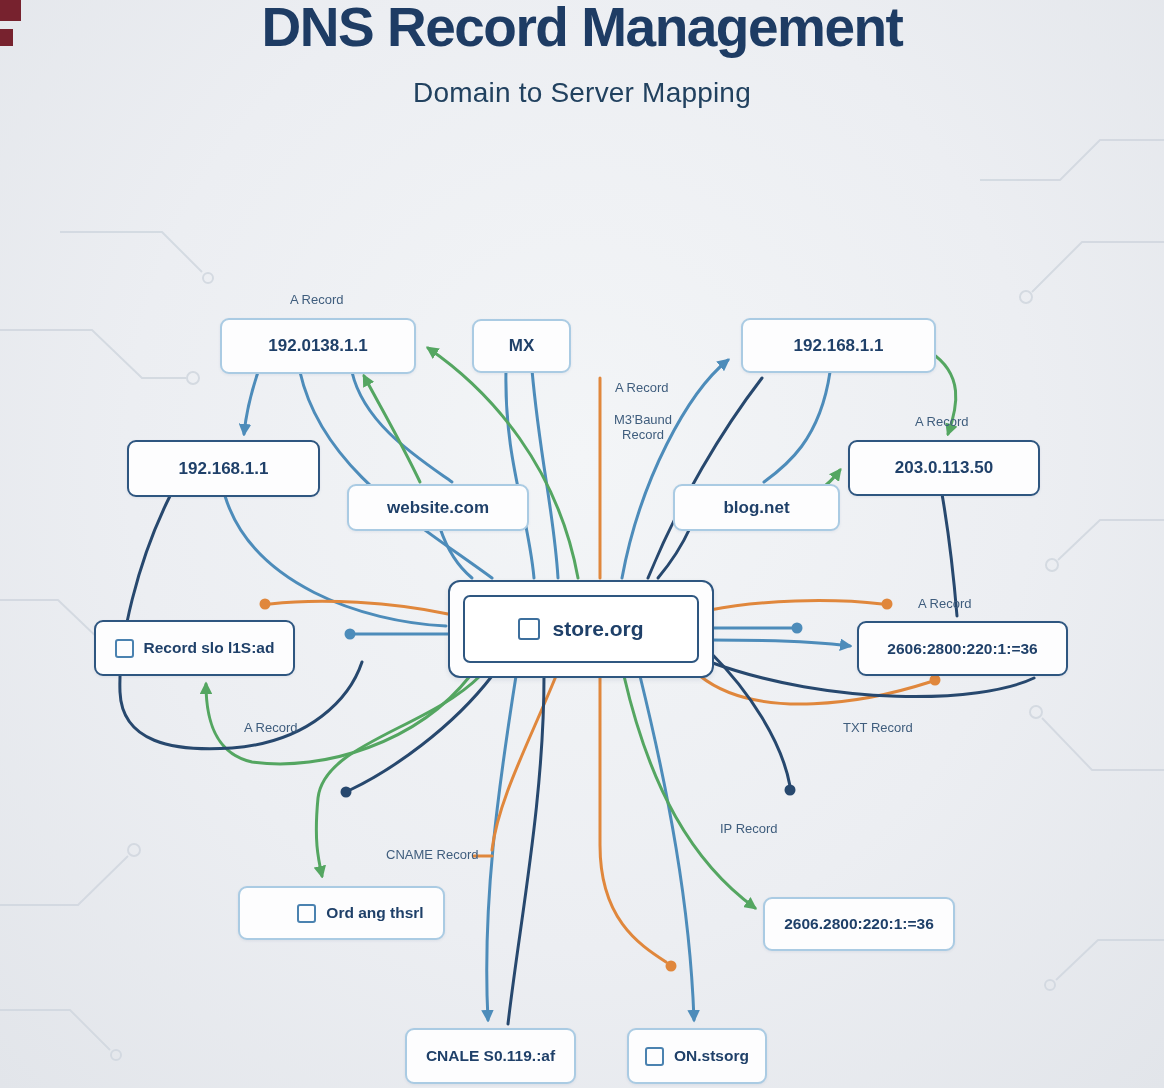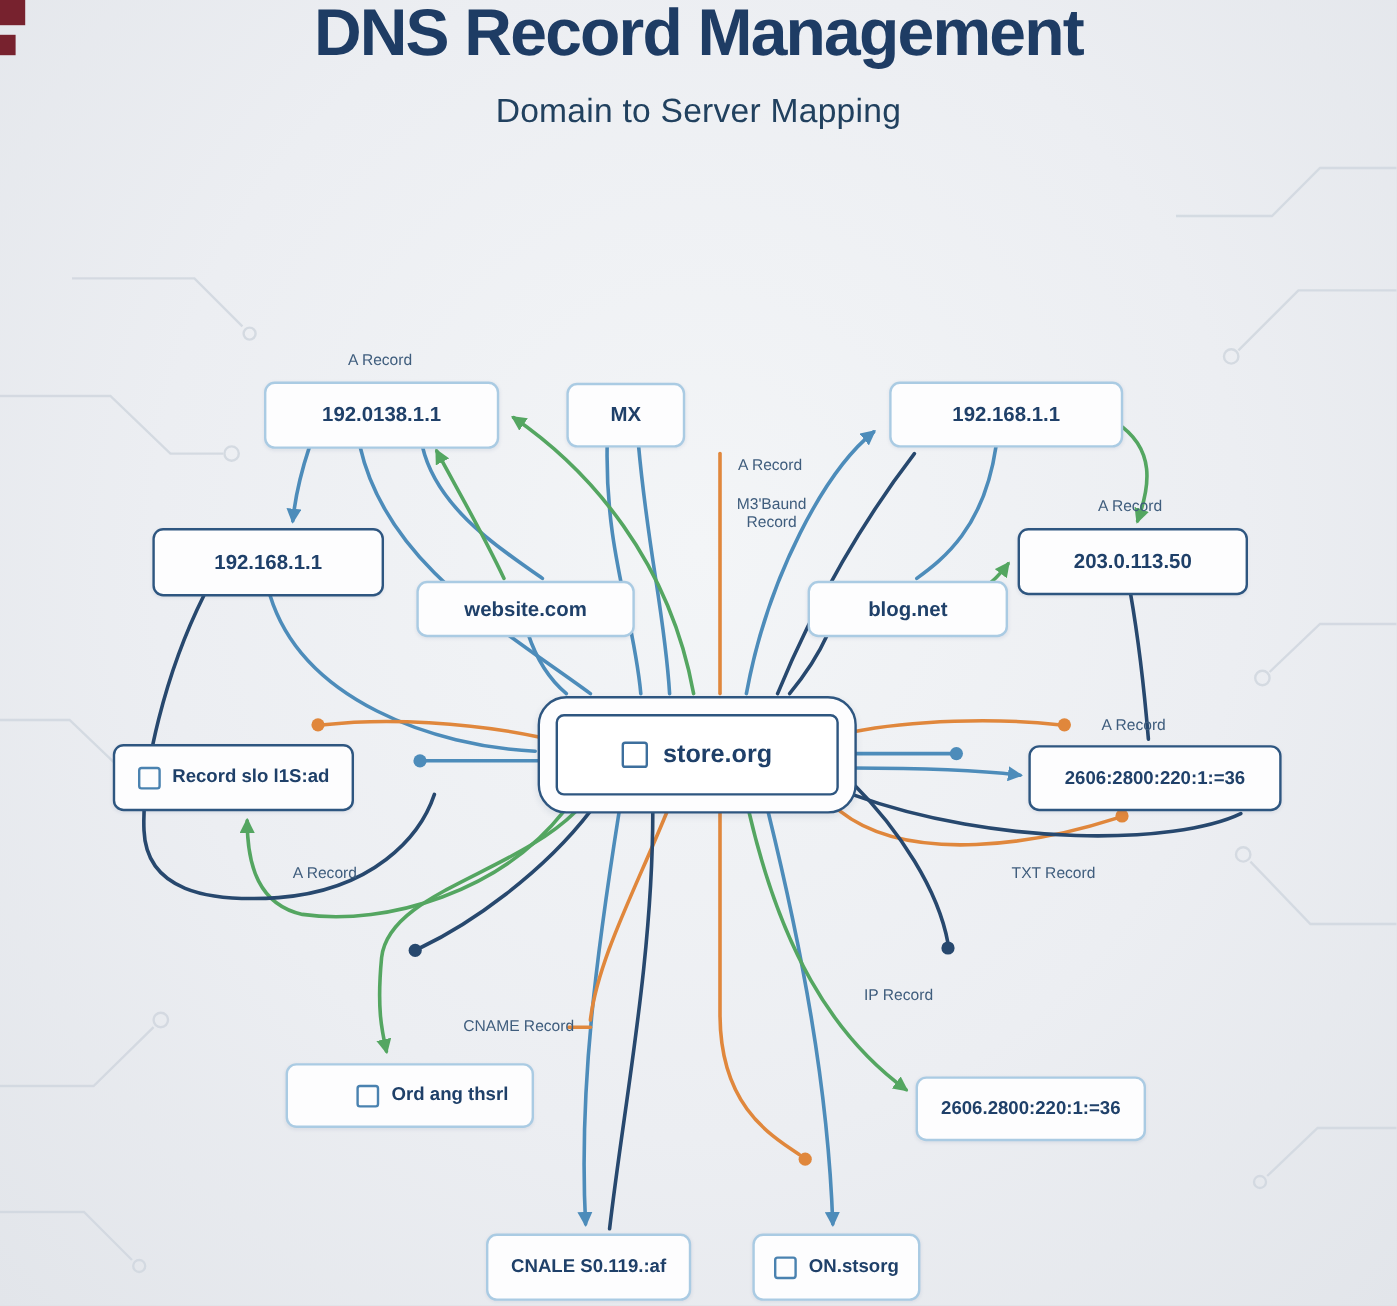--- a/index.html
+++ b/index.html
@@ -22,21 +22,21 @@
     color:#1f4069;font-weight:600;font-size:17px;
     box-shadow:0 1px 3px rgba(40,70,110,.08);
   }
   .node.dark{border-color:#2e5680;border-width:2.5px;}
   .node.small-text{font-size:15.5px;}
   .icon-square{
     width:15px;height:15px;border:2.2px solid #4a82b0;border-radius:3px;
     display:inline-block;flex:0 0 auto;background:transparent;
   }
   .hub{
-    position:absolute;z-index:4;background:#fdfdfe;border:2.5px solid #2e5680;border-radius:24px;
+    position:absolute;z-index:4;background:#fdfdfe;border:2.5px solid #2e5680;border-radius:12px;
     box-shadow:0 2px 5px rgba(40,70,110,.10);display:flex;
   }
   .hub-inner{
     flex:1;margin:13px;border:2px solid #2e5680;border-radius:7px;
     display:flex;align-items:center;justify-content:center;gap:12px;
     color:#1f4069;font-weight:700;font-size:21px;background:#fff;
   }
   .hub-inner .icon-square{width:18px;height:18px;border-color:#3d6f9d;}
   .edge-label{
     position:absolute;z-index:3;font-size:13px;font-weight:500;color:#3f5d7d;white-space:nowrap;

